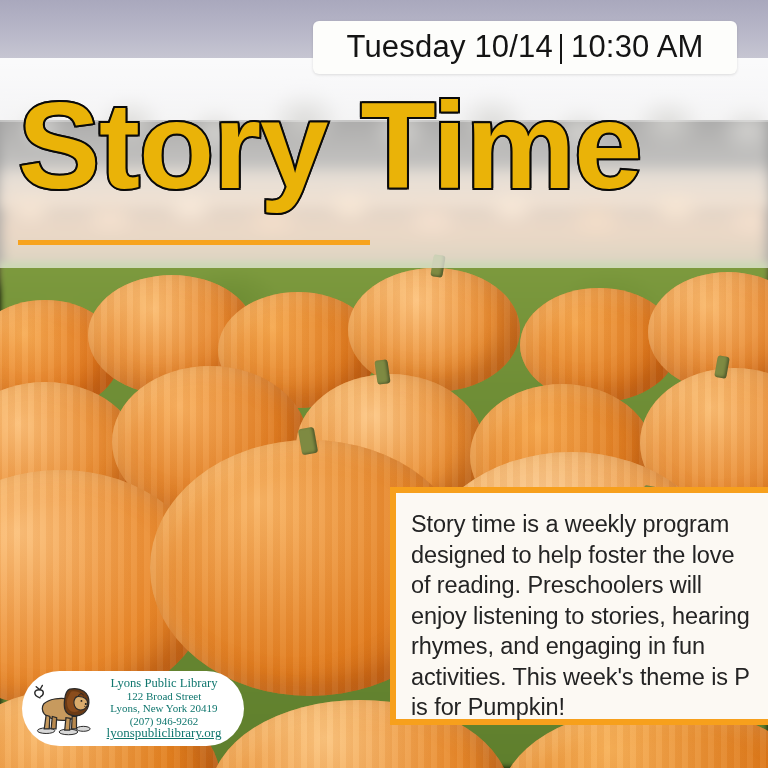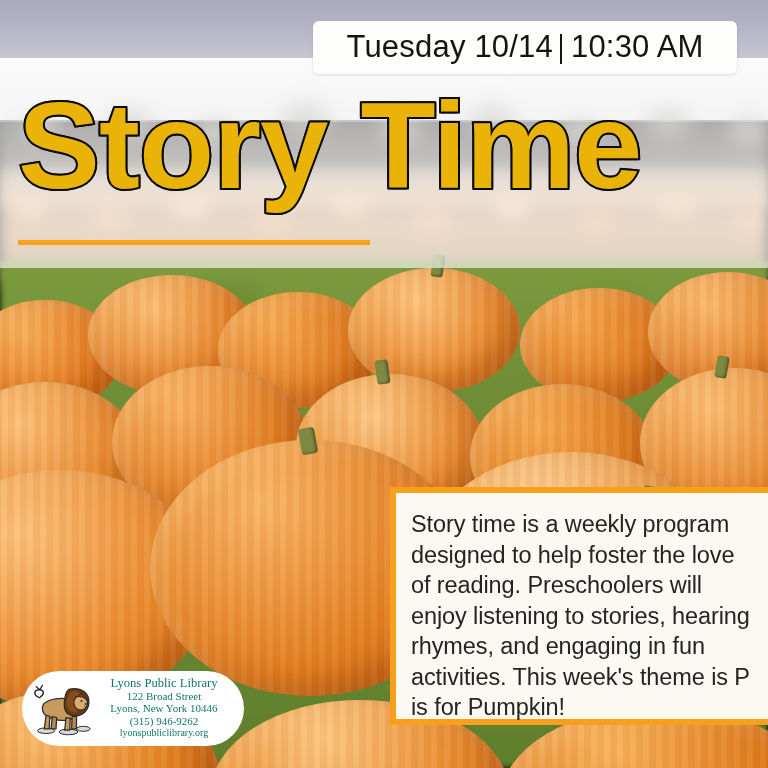--- a/index.html
+++ b/index.html
@@ -136,21 +136,21 @@
     background:#ffffff; border-radius:38px;
     display:flex; align-items:center;
   }
   .logo-lion{ width:62px; height:60px; margin-left:8px; flex:0 0 auto; }
   .logo-text{
     flex:1 1 auto; text-align:center; padding-right:8px;
     font-family:"Liberation Serif", serif; color:#0f766e; line-height:12.6px;
   }
   .logo-text .l{ display:block; font-size:11px; white-space:nowrap; }
   .logo-text .l.name{ font-size:12.6px; }
-  .logo-text .l.web{ font-size:10px; }
+  .logo-text .l.web{ font-size:13px;text-decoration:underline; }
 </style>
 </head>
 <body>
 
 <div id="poster">
 
   <div class="photo">
     <div class="sky"></div>
     <div class="treeline"></div>
     <div class="farfield"></div>
@@ -230,19 +230,19 @@
 
       <path d="M78 27 C80 22 85 22 86 26" fill="#6b3a14" stroke="#2a2a2a" stroke-width="1.6"></path>
 
       <circle cx="90" cy="40" r="1.7" fill="#1d1d1d"></circle>
       <path d="M88 44 C90 46 93 45 94 43" fill="none" stroke="#1d1d1d" stroke-width="1.4" stroke-linecap="round"></path>
       <circle cx="83" cy="35" r="1.5" fill="#1d1d1d"></circle>
     </svg>
     <div class="logo-text">
       <span class="l name">Lyons Public Library</span>
       <span class="l">122 Broad Street</span>
-      <span class="l">Lyons, New York 10446</span>
-      <span class="l">(315) 946-9262</span>
+      <span class="l">Lyons, New York 20419</span>
+      <span class="l">(207) 946-9262</span>
       <span class="l web">lyonspubliclibrary.org</span>
     </div>
   </div>
 
 </div>
 
 </body></html>

